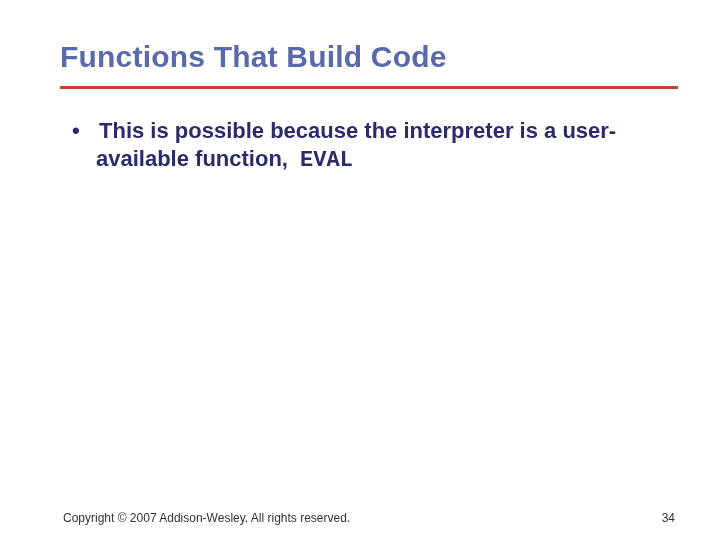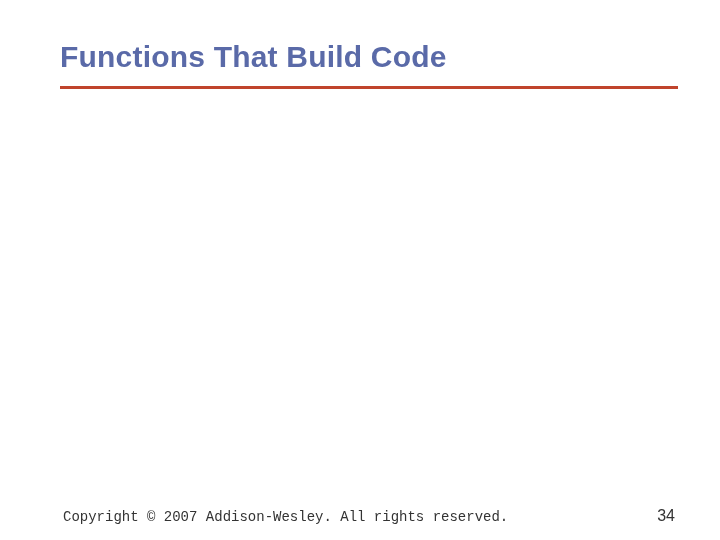--- a/index.html
+++ b/index.html
@@ -6,32 +6,35 @@
   html, body { width: 720px; height: 540px; background: #fff; font-family: "Lucida Sans", "Lucida Sans Unicode", "Trebuchet MS", Arial, sans-serif; }
   .slide { width: 720px; height: 540px; position: relative; padding: 28px 48px 0 48px; }
   .title { color: #5a6aa8; font-size: 30px; font-weight: 600; letter-spacing: 0.2px; }
   .rule { height: 3px; background: #c0442c; margin-top: 12px; margin-bottom: 28px; }
   .body { color: #2b2b6b; font-size: 22px; line-height: 1.25; font-weight: 600; }
   ul.bullets { list-style: none; padding-left: 0; }
   ul.bullets > li { position: relative; padding-left: 30px; margin-bottom: 6px; }
   ul.bullets > li::before { content: "•"; position: absolute; left: 6px; top: 0; color: #2b2b6b; font-size: 22px; line-height: 1.25; }
   .mono { font-family: "Courier New", Courier, monospace; font-weight: 600; }
   .footer { position: absolute; left: 48px; right: 48px; bottom: 18px; display: flex; justify-content: space-between; align-items: baseline; color: #333; }
-  .copyright { font-size: 14px; font-family: Liberation Mono, monospace; font-weight: 400; }
-  .pagenum { font-size: 16px; font-family: Arial, sans-serif; color: #333; }
+  .copyright { font-size: 12px; font-family: Liberation Sans, sans-serif; font-weight: 400; }
+  .pagenum { font-size: 12px; font-family: Arial, sans-serif; color: #333; }
 </style>
 </head>
 <body>
 
 <div class="slide">
   <div class="title">Functions That Build Code</div>
   <div class="rule"></div>
 
   <div class="body">
     <ul class="bullets">
+      <li>
+        <span>This is possible because the interpreter is a user-available function, </span><span class="mono">EVAL</span>
+      </li>
     </ul>
   </div>
 
   <div class="footer">
     <div class="copyright">Copyright © 2007 Addison-Wesley. All rights reserved.</div>
     <div class="pagenum">34</div>
   </div>
 </div>
 
 </body></html>

